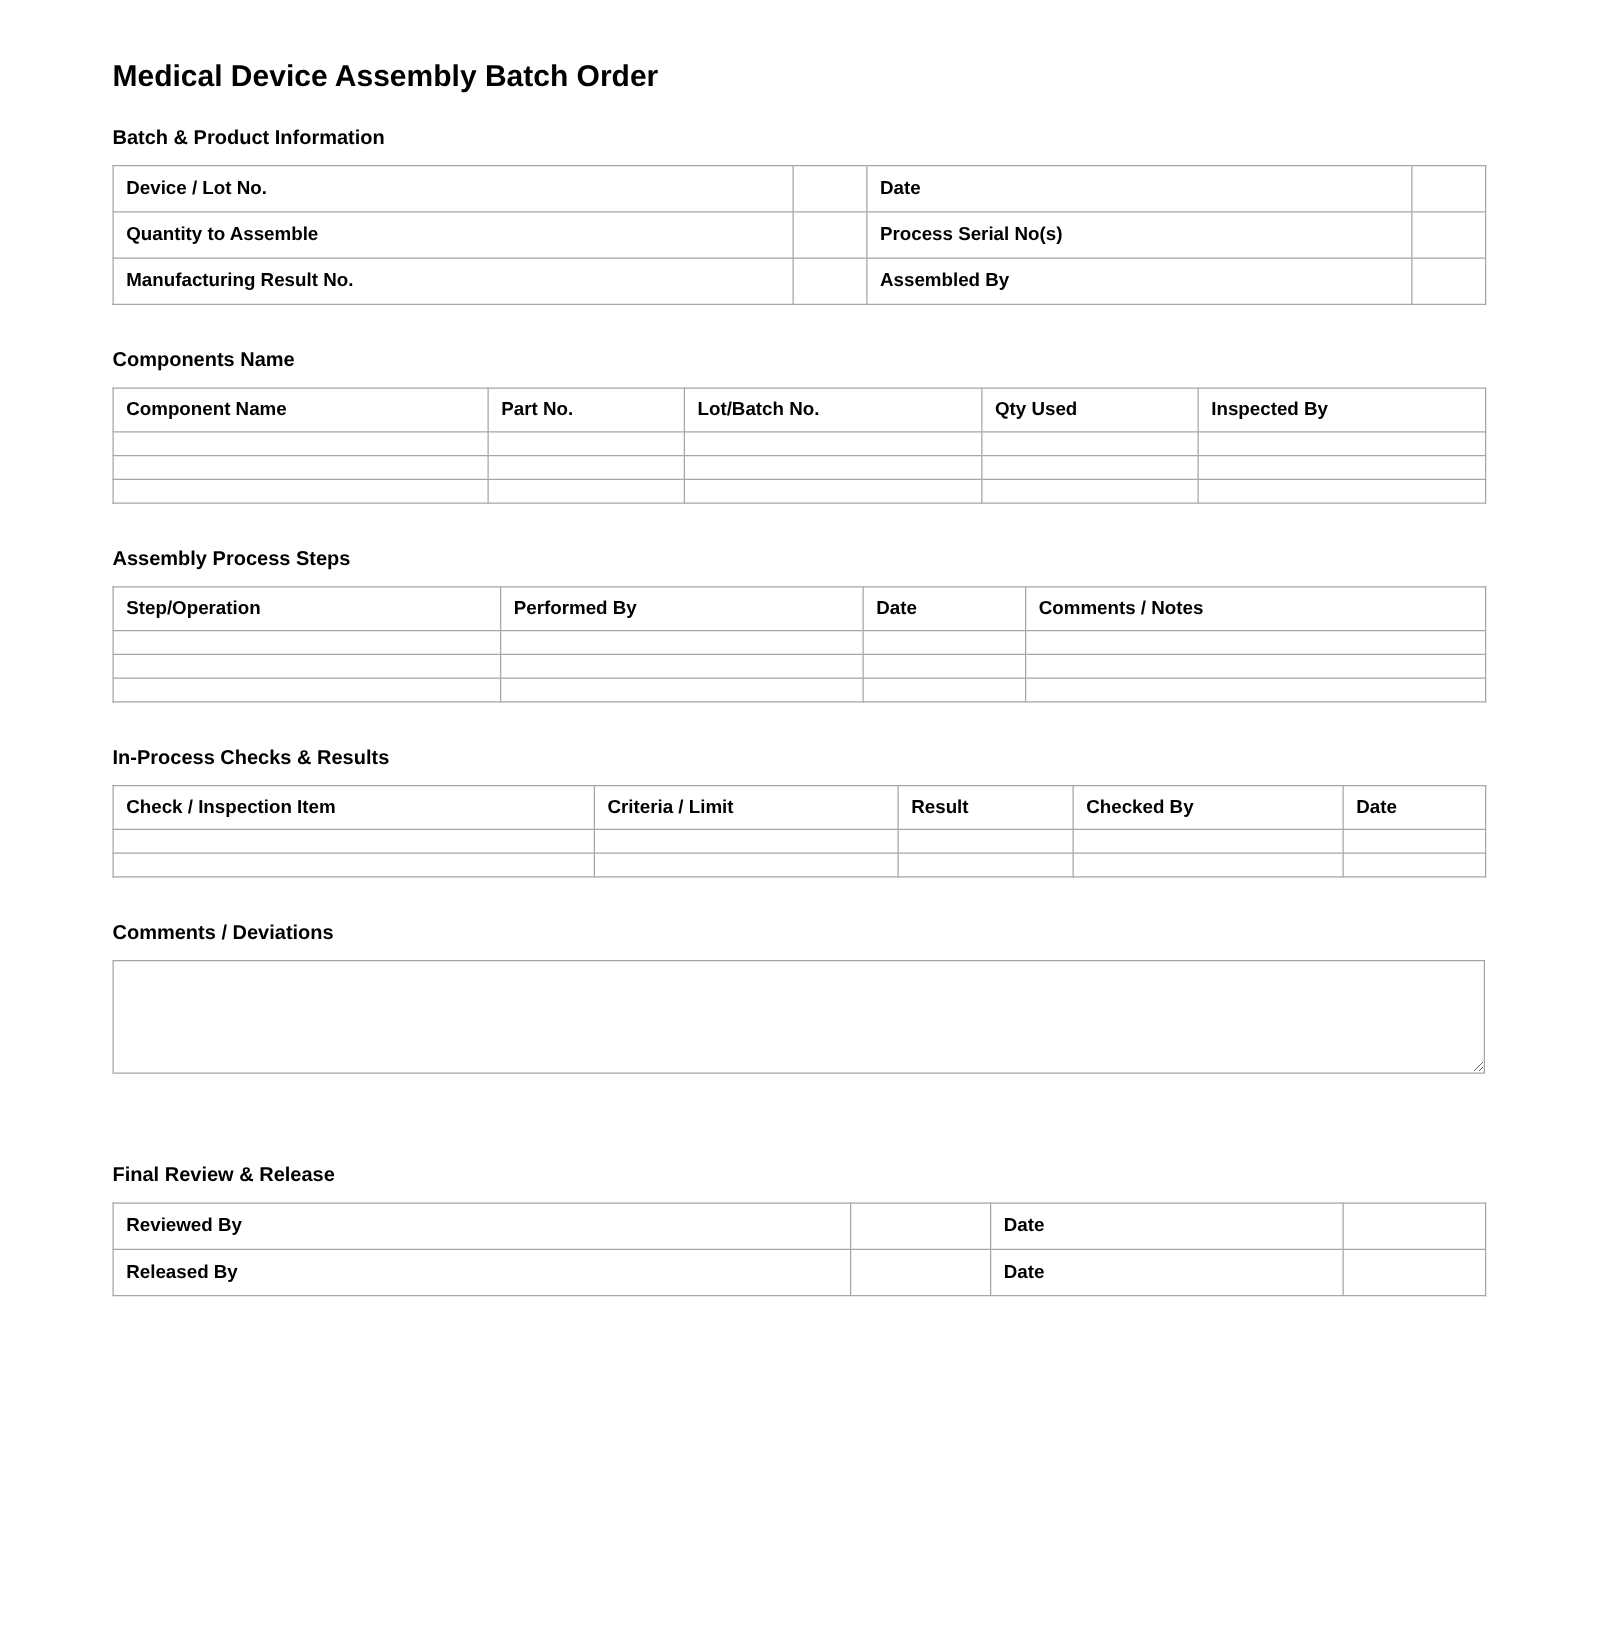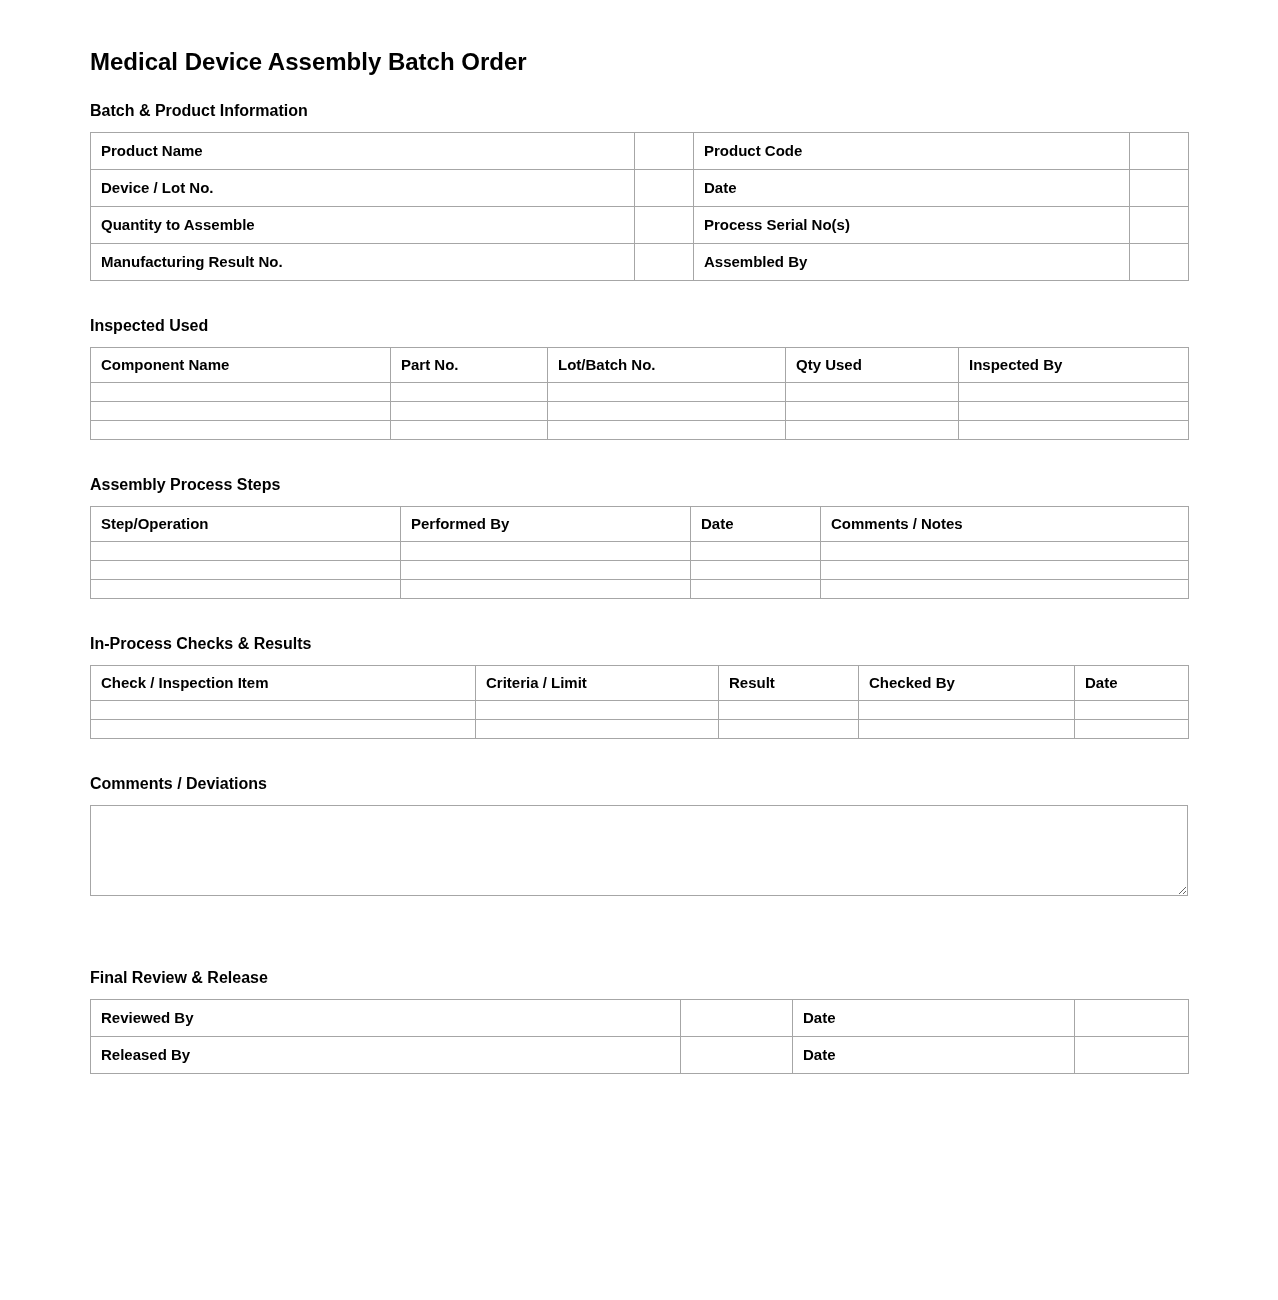--- a/index.html
+++ b/index.html
@@ -67,47 +67,41 @@
   <h2 class="first">Batch &amp; Product Information</h2>
   <table>
     <colgroup>
         <col style="width:544px">
         <col style="width:59px">
         <col style="width:436px">
         <col style="width:59px">
       </colgroup>
     <tbody>
       <tr class="kv">
-        <td>Product Name</td>
-        <td></td>
-        <td>Product Code</td>
-        <td></td>
-      </tr>
-      <tr class="kv">
         <td>Device / Lot No.</td>
         <td></td>
         <td>Date</td>
         <td></td>
       </tr>
       <tr class="kv">
         <td>Quantity to Assemble</td>
         <td></td>
         <td>Process Serial No(s)</td>
         <td></td>
       </tr>
       <tr class="kv">
         <td>Manufacturing Result No.</td>
         <td></td>
         <td>Assembled By</td>
         <td></td>
       </tr>
     </tbody>
   </table>
 
-  <h2>Inspected Used</h2>
+  <h2>Components Name</h2>
   <table>
     <colgroup>
         <col style="width:300px">
         <col style="width:157px">
         <col style="width:238px">
         <col style="width:173px">
         <col style="width:230px">
       </colgroup>
     <tbody>
       <tr class="head">

